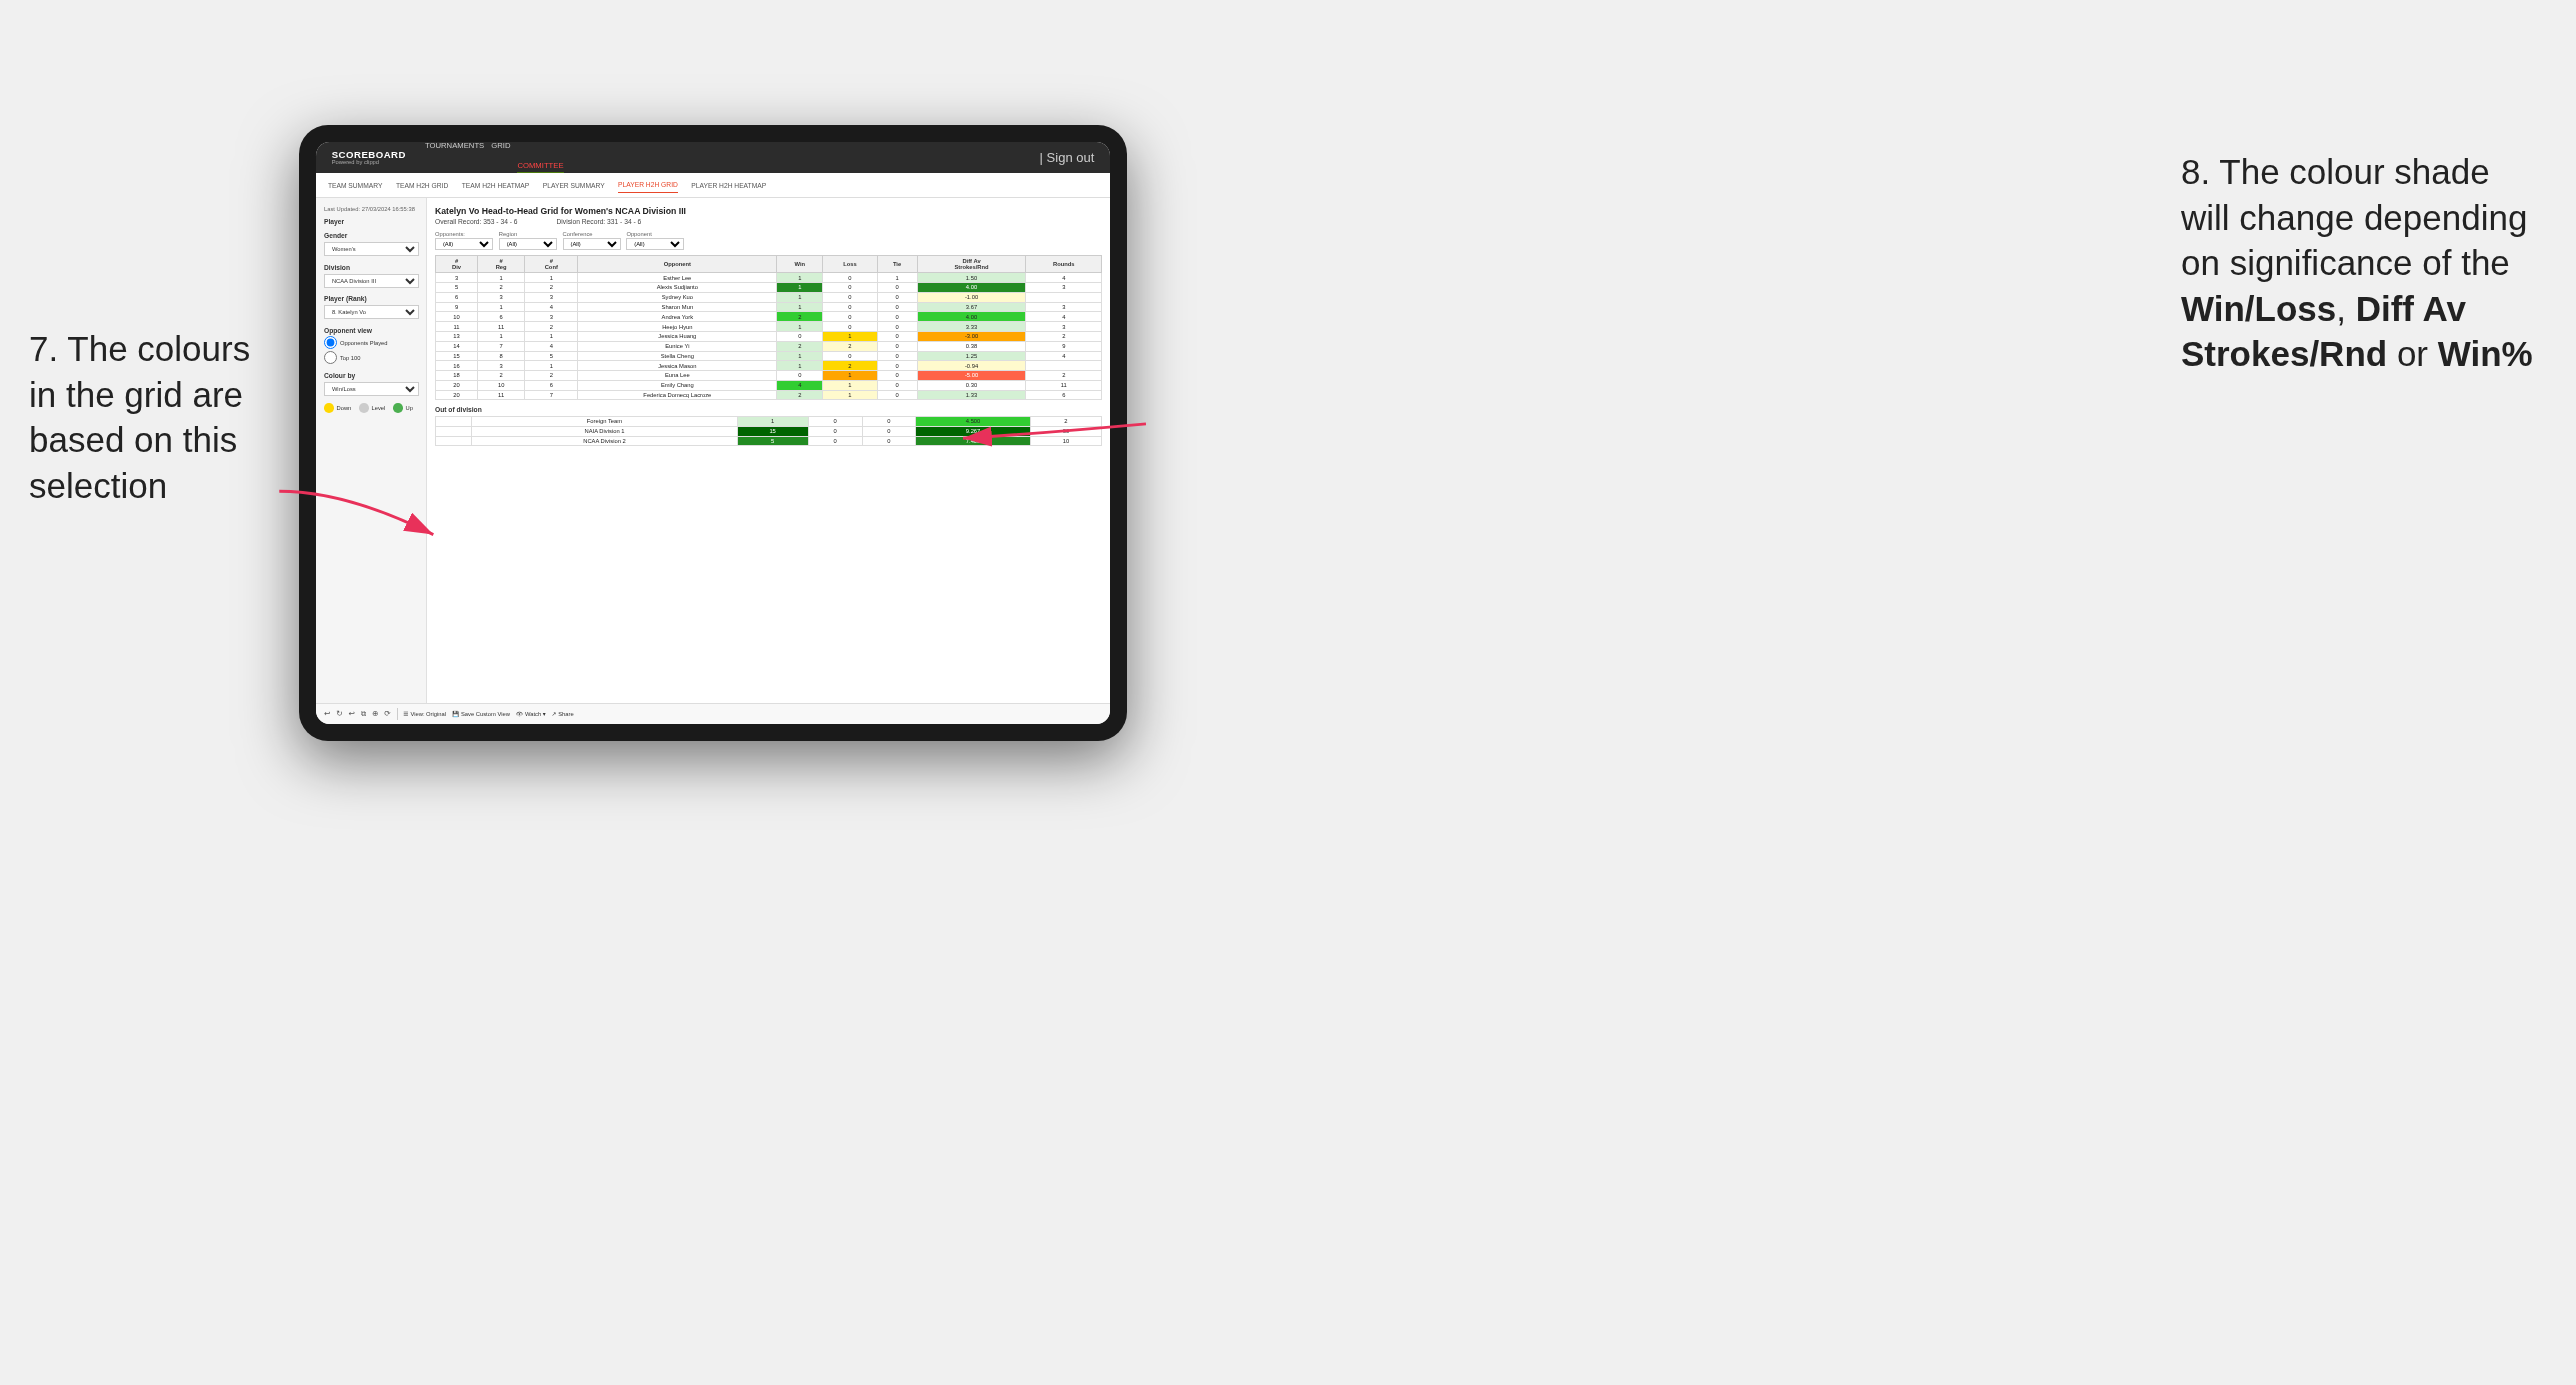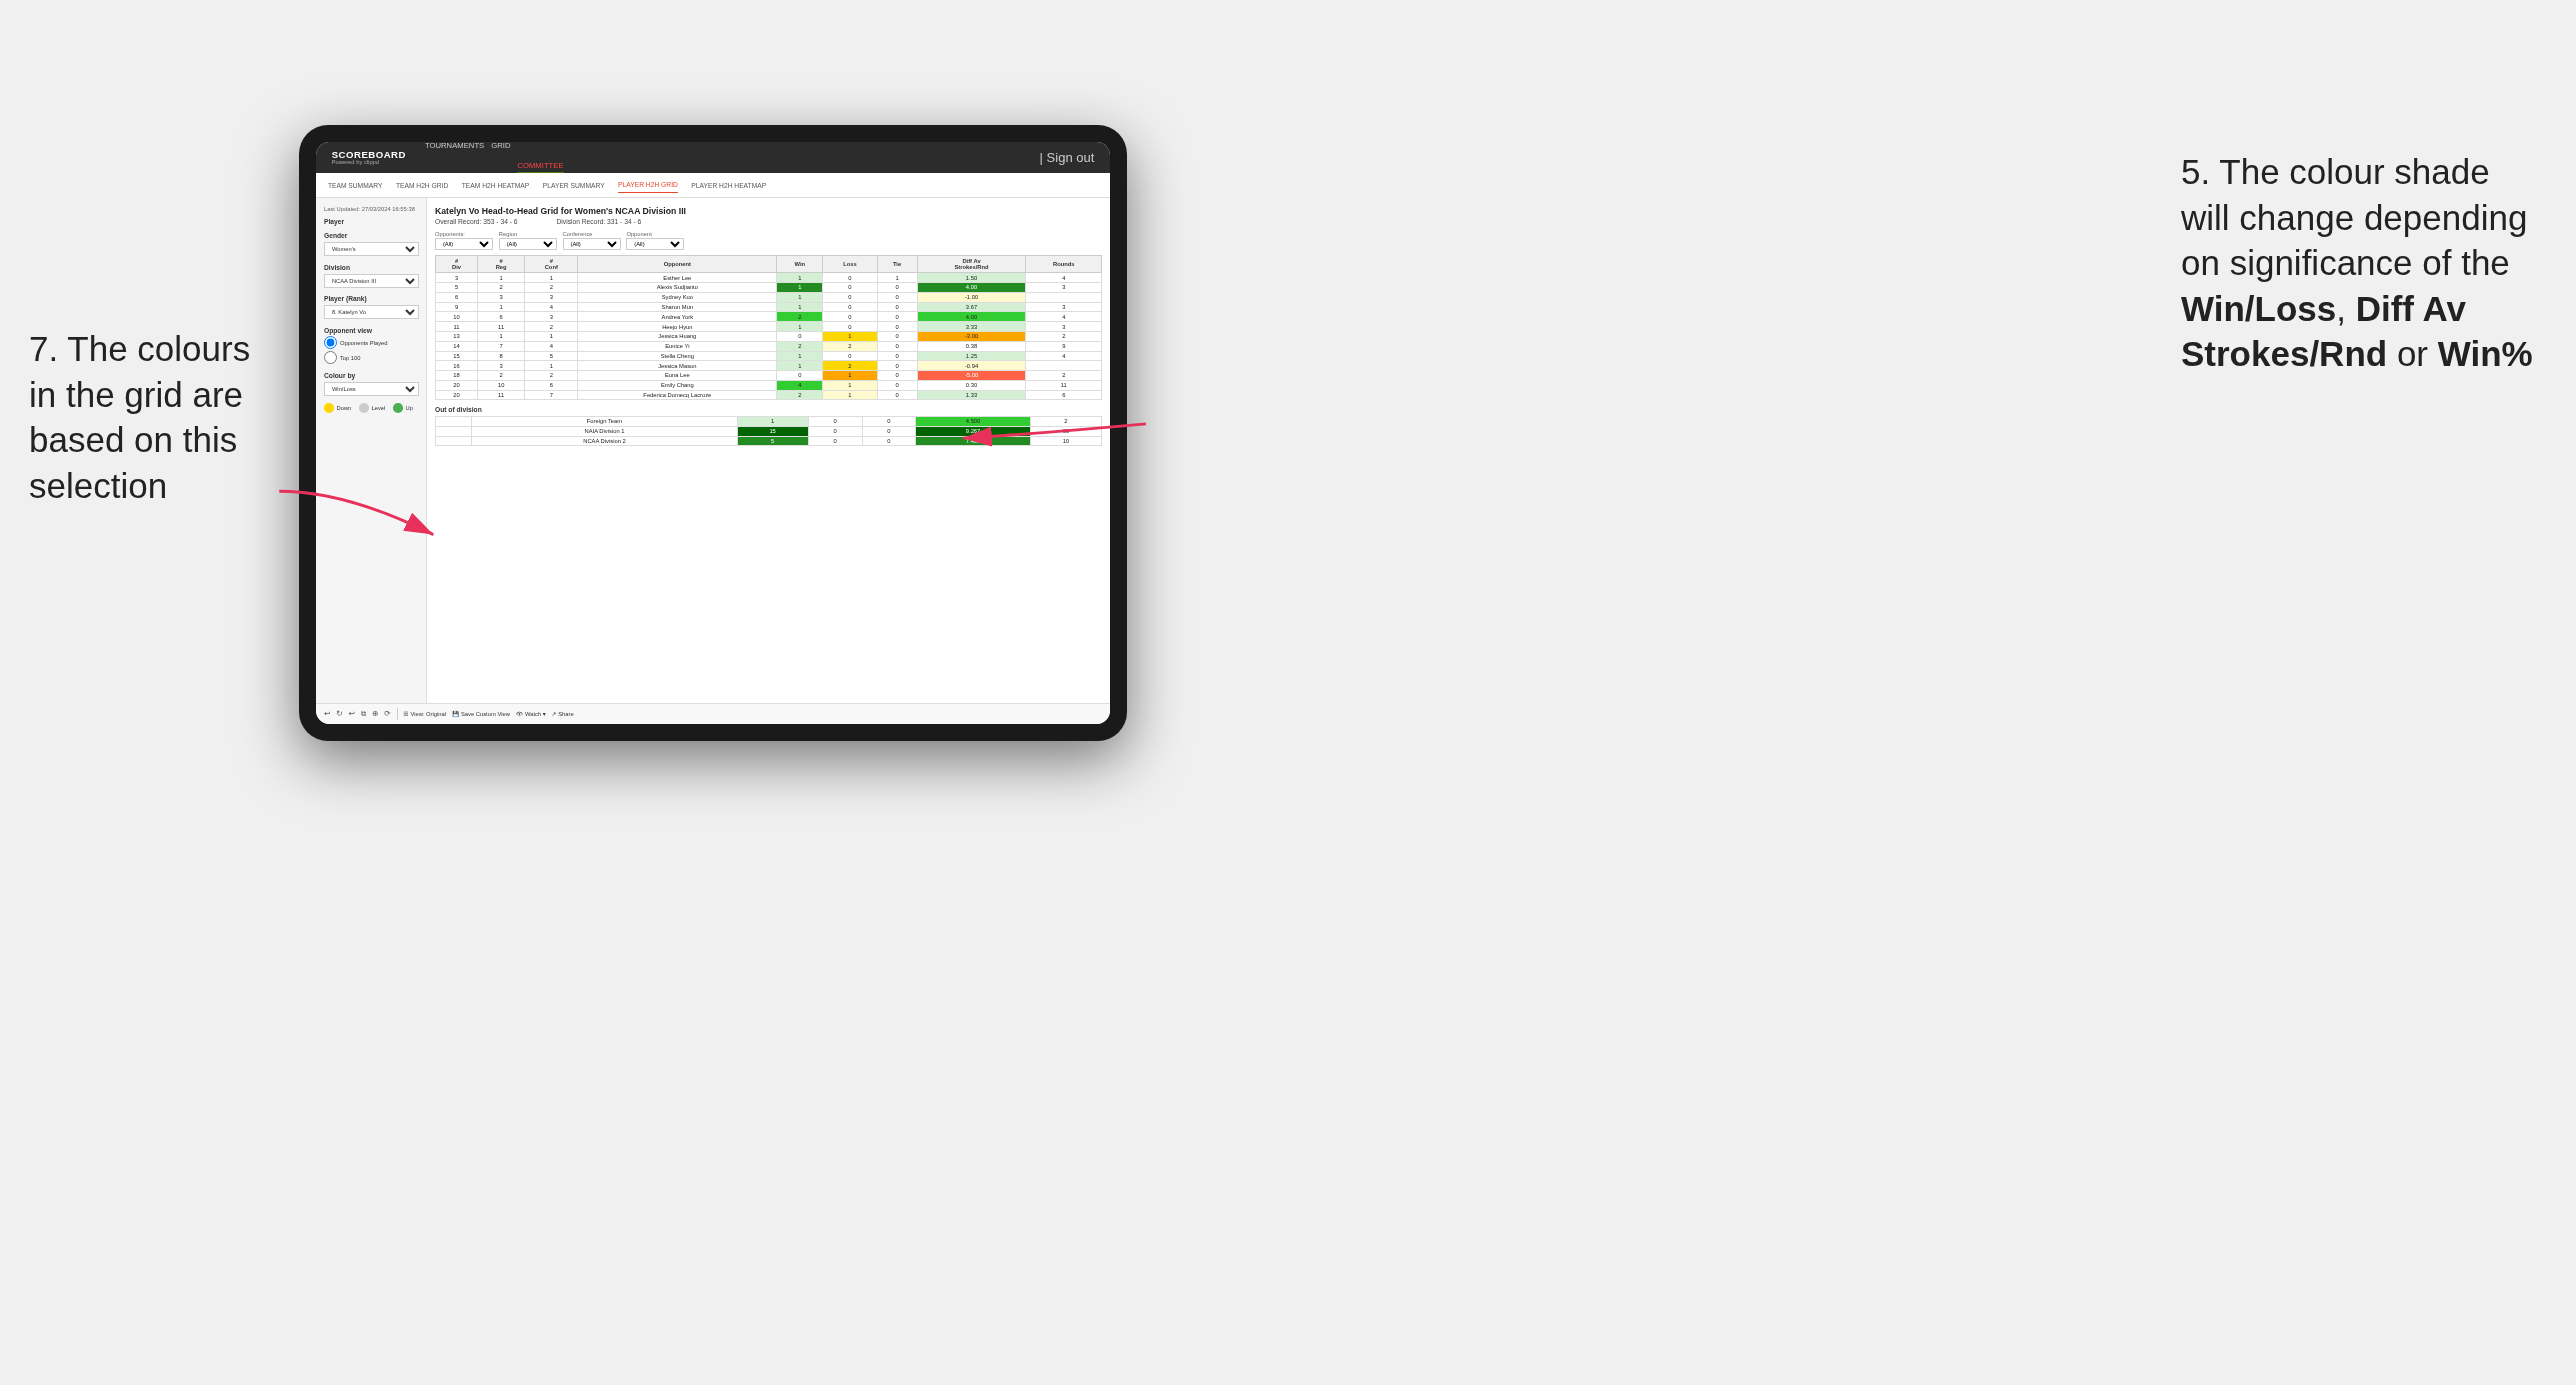--- a/index.html
+++ b/index.html
@@ -356,21 +356,21 @@
     }
   </style>
 </head>
 <body>
 
 <div class="annotation annotation-left">
   <span>7. The colours in the grid are based on this selection</span>
 </div>
 
 <div class="annotation annotation-right">
-  <span>5. The colour shade will change depending on significance of the </span><span class="bold">Win/Loss</span><span>, </span><span class="bold">Diff Av Strokes/Rnd</span><span> or </span><span class="bold">Win%</span>
+  <span>8. The colour shade will change depending on significance of the </span><span class="bold">Win/Loss</span><span>, </span><span class="bold">Diff Av Strokes/Rnd</span><span> or </span><span class="bold">Win%</span>
 </div>
 
 <div class="tablet">
   <div class="tablet-screen">
 
     <div class="top-nav">
       <div class="logo">
         <span class="logo-main">SCOREBOARD</span>
         <span class="logo-sub">Powered by clippd</span>
       </div>

